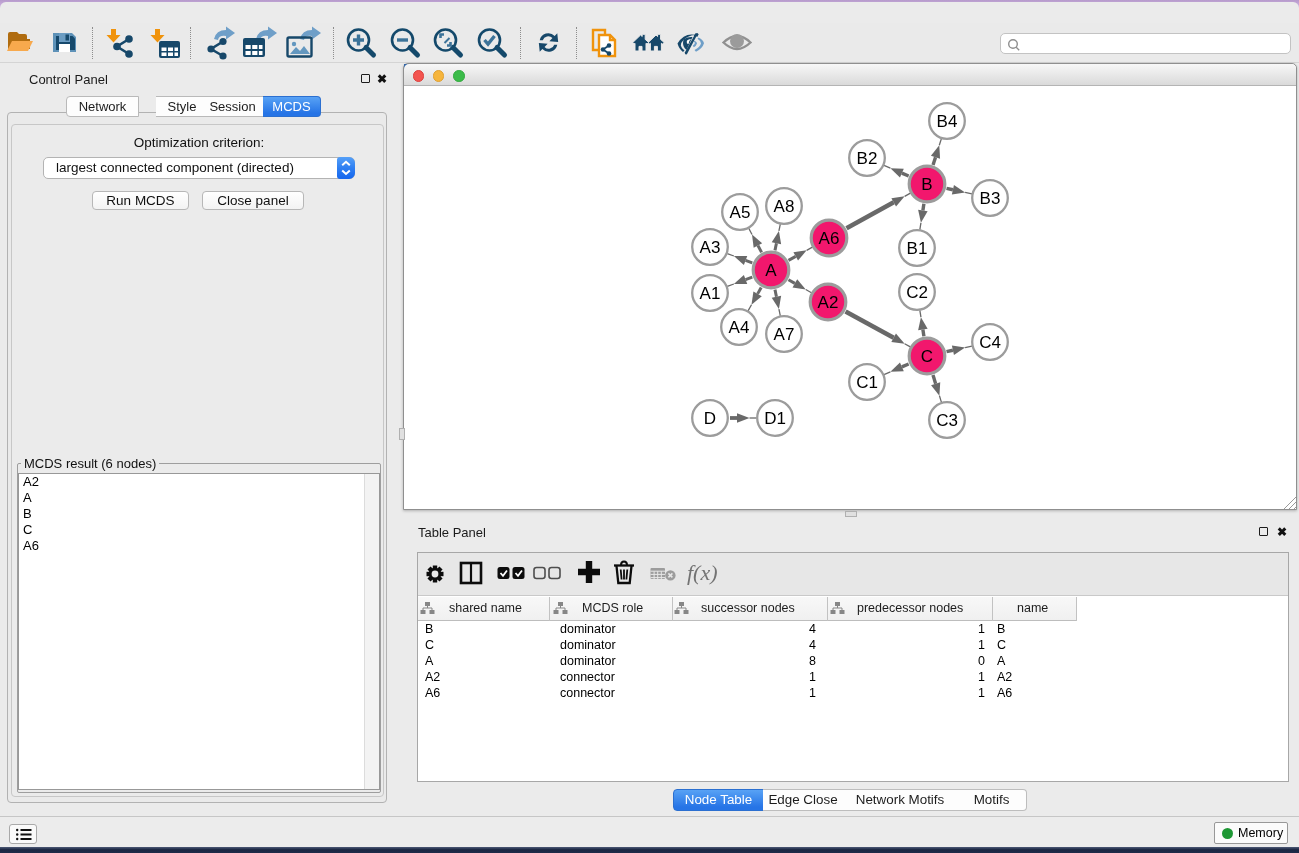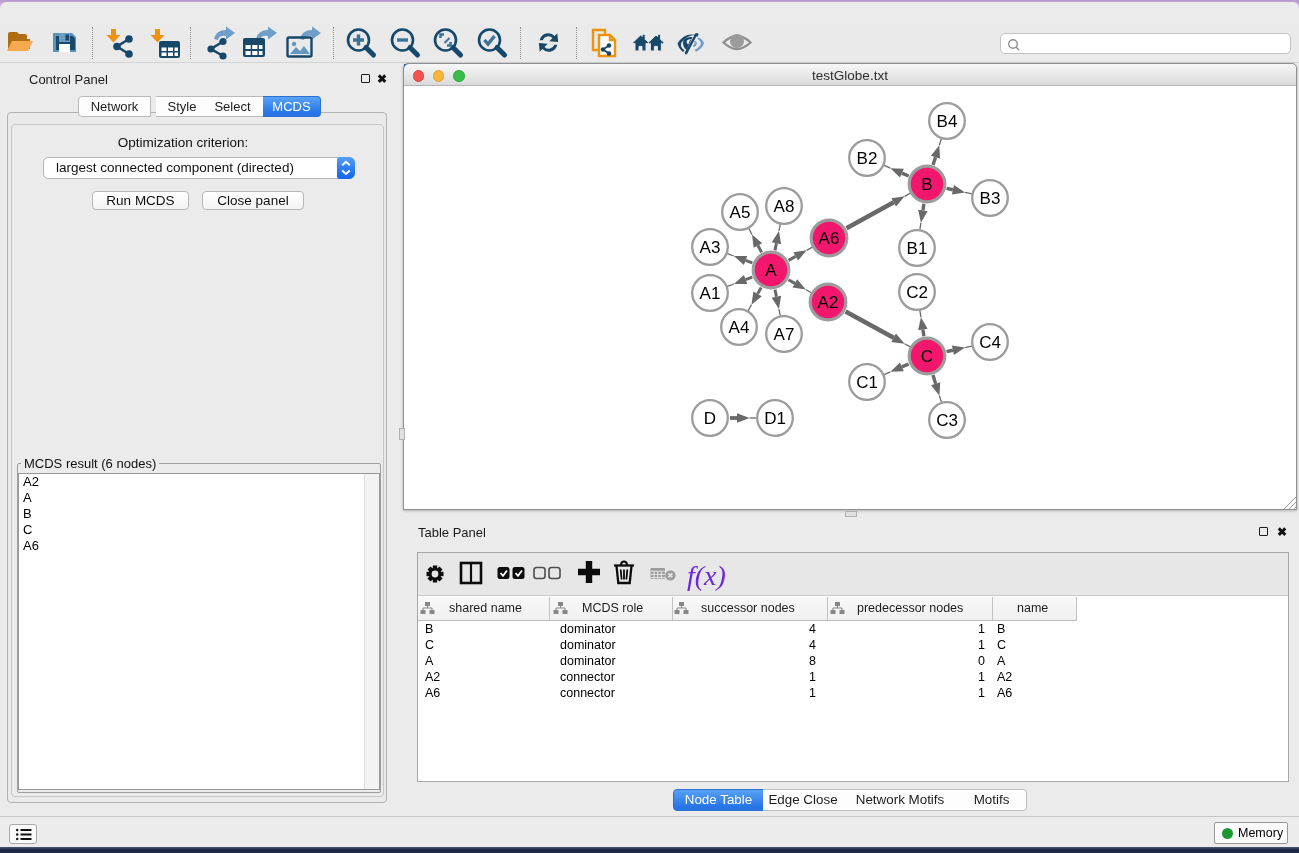--- a/index.html
+++ b/index.html
@@ -21,21 +21,21 @@
 .tsep { position:absolute; top:4px; height:32px; width:0; border-left:1.5px dotted #8d8d8d; }
 .ticon { position:absolute; top:3px; }
 #searchbox { left:1000px; top:31px; width:291px; height:21px; background:#fff; border:1px solid #c3c3c3; border-radius:5px; }
 
 .paneltitle { font-size:13px; color:#1b1b1b; }
 .wbtn-sq { position:absolute; width:9px; height:9px; border:1.5px solid #1c1c1c; border-radius:1px; }
 .wbtn-x { position:absolute; font-size:12px; font-weight:bold; color:#111; }
 .tab { position:absolute; z-index:6; top:96px; height:21px; background:#fdfdfd; border:1px solid #b9b9b9; font-size:13px; color:#1c1c1c; text-align:center; line-height:19px; }
 #cp-outer { left:7px; top:112px; width:380px; height:691px; border:1px solid #b2b2b2; border-radius:4px; background:#eaeaea; }
 #cp-inner { left:11px; top:124px; width:373px; height:673px; border:1px solid #c7c7c7; border-radius:4px; background:#ebebeb; }
-#optlabel { left:27px; top:135px; width:312px; text-align:center; font-size:13.5px; color:#101010; }
+#optlabel { left:43px; top:135px; width:312px; text-align:center; font-size:13.5px; color:#101010; }
 #dropdown { left:43px; top:157px; width:312px; height:22px; background:#fff; border:1px solid #b3b3b3; border-radius:5px; font-size:13.5px; color:#111; line-height:20px; padding-left:12px; }
 #dd-cap { left:337px; top:157px; width:18px; height:22px; border-radius:3px 6px 6px 3px; background:linear-gradient(#55a0f8,#2e7ff2 50%,#1566ee); }
 .btn { position:absolute; top:191px; height:19px; background:linear-gradient(#ffffff,#f3f3f3); border:1px solid #b7b7b7; border-radius:4px; font-size:13.5px; color:#101010; text-align:center; line-height:17px; }
 #groupbox { left:17px; top:463px; width:364px; height:330px; border:1px solid #9e9e9e; border-radius:2px; }
 #gb-legend { left:21px; top:456px; background:#ebebeb; padding:0 3px; font-size:13px; color:#111; }
 #gb-list { left:18px; top:473px; width:362px; height:317px; background:#fff; border:1px solid #989898; font-size:13px; color:#000; }
 #gb-list div { padding-left:4px; height:16px; line-height:16px; }
 #gb-scroll { left:364px; top:474px; width:15px; height:315px; background:#f3f3f3; border-left:1px solid #dcdcdc; }
 
 #netwin { left:403px; top:63px; width:894px; height:447px; border:1px solid #8f8f8f; border-radius:5px 5px 0 0; background:#fff; box-shadow:0 1px 3px rgba(0,0,0,.25); }
@@ -186,23 +186,23 @@
     </svg>
   </div>
 </div>
 <svg class="abs" style="left:337px; top:157px; z-index:9;" width="18" height="22" viewBox="0 0 18 22">
   <path d="M5.2 8.2 L9 4.8 12.8 8.2 M5.2 13.6 L9 17 12.8 13.6" stroke="#fff" stroke-width="2" fill="none"></path>
 </svg>
 
 <div class="abs paneltitle" style="left:13px; top:72px;margin-left:16px;">Control Panel</div>
 <div class="wbtn-sq" style="left:361px; top:74px;"></div>
 <div class="wbtn-x" style="left:377px; top:72px;">✖</div>
-<div class="tab" style="left:78px;  width:73px; border-radius:4px 0 0 4px;">Network</div>
+<div class="tab" style="left:66px;  width:73px; border-radius:4px 0 0 4px;">Network</div>
 <div class="tab" style="left:156px; width:53px; border-left:none;">Style</div>
-<div class="tab" style="left:202px; width:62px; border-left:none;">Select</div>
+<div class="tab" style="left:202px; width:62px; border-left:none;">Session</div>
 <div class="tab bluetab" style="left:263px; width:58px; border-radius:0 4px 4px 0; border-left:none;">MCDS</div>
 <div id="cp-outer" class="abs"></div>
 <div id="cp-inner" class="abs"></div>
 <div id="optlabel" class="abs">Optimization criterion:</div>
 <div id="dropdown" class="abs">largest connected component (directed)</div>
 <div id="dd-cap" class="abs"></div>
 <div class="btn" style="left:92px; width:97px;">Run MCDS</div>
 <div class="btn" style="left:202px; width:102px;">Close panel</div>
 <div id="groupbox" class="abs"></div>
 <div id="gb-legend" class="abs">MCDS result (6 nodes)</div>
@@ -217,21 +217,20 @@
 
 <div id="netwin" class="abs">
   <svg class="abs" style="left:0; top:0;" width="8" height="8" viewBox="0 0 8 8">
       <path d="M0 0 h7 L0 7 z" fill="#3465a4"></path>
       <path d="M2.5 2.5 L7 7 7 2.5 z" fill="#f5f5f5"></path>
     </svg>
   <div id="nettitle" class="abs">
     <div class="light t1"></div>
       <div class="light t2"></div>
       <div class="light t3"></div>
-    <div class="tt">testGlobe.txt</div>
   </div>
   <div id="graph" class="abs" style="left:0; top:22px;"><svg width="892" height="424" viewBox="0 0 892 424" id="gsvg">
         <line x1="348.28605427212415" y1="191.0560778973958" x2="341.5564968829641" y2="193.59345199494797" stroke="#696969" stroke-width="3"></line>
         <line x1="329.8602808030417" y1="198.00350068082034" x2="323.3103997982852" y2="200.47312794490887" stroke="#696969" stroke-width="1.3"></line>
         <path d="M329.8602808030417 198.00350068082034 L339.8630381875891 189.10210502025777 L343.2499555783391 198.08479896963817 Z" fill="#696969"></path>
         <line x1="384.4396757077096" y1="193.79069513415277" x2="390.8646161553517" y2="197.3976792451097" stroke="#696969" stroke-width="3"></line>
         <line x1="401.76441347267024" y1="203.5168637039552" x2="407.8682999703686" y2="206.94360700090868" stroke="#696969" stroke-width="1.3"></line>
         <path d="M401.76441347267024 203.5168637039552 L388.51484932315503 201.58320141496003 L393.2143829875484 193.2121570752594 Z" fill="#696969"></path>
         <line x1="348.28605427212415" y1="176.9439221026042" x2="341.5564968829641" y2="174.40654800505203" stroke="#696969" stroke-width="3"></line>
         <line x1="329.8602808030417" y1="169.99649931917966" x2="323.3103997982852" y2="167.52687205509113" stroke="#696969" stroke-width="1.3"></line>
@@ -373,21 +372,21 @@
     <path d="M9.7 11.5 l0.9 10 M13 11.5 v10 M16.3 11.5 l-0.9 10" stroke="#0c0c0c" stroke-width="1.8" fill="none"></path>
   </svg>
   <svg style="position:absolute; left:232px; top:13px;" width="26" height="15" viewBox="0 0 26 15">
     <rect x="0.5" y="2" width="14.5" height="11" rx="1" fill="#9c9c9c"></rect>
     <g stroke="#e7e7e7" stroke-width="1">
         <path d="M0.5 5.2 h14.5 M0.5 8.4 h14.5 M0.5 11.6 h14.5 M4.1 5.2 v7.8 M7.7 5.2 v7.8 M11.3 5.2 v7.8"></path>
       </g>
     <circle cx="20.4" cy="9.4" r="5.2" fill="#9c9c9c"></circle>
     <path d="M18.4 7.4 l4 4 M22.4 7.4 l-4 4" stroke="#e7e7e7" stroke-width="1.5"></path>
   </svg>
-  <div style="position:absolute; left:269px; top:7px; font-family:'Liberation Serif',serif; font-style:italic; font-size:28px; color:#6d28d9;">f(x)</div>
+  <div style="position:absolute; left:269px; top:7px; font-family:'Liberation Serif',serif; font-style:italic; font-size:22px; color:#737373;">f(x)</div>
 </div>
 <div id="tp-header" class="abs"></div>
 <div class="hsep" style="left:549px;"></div>
 <div class="hsep" style="left:672px;"></div>
 <div class="hsep" style="left:827px;"></div>
 <div class="hsep" style="left:992px;"></div>
 <div class="hsep" style="left:1076px;"></div>
 <svg class="abs" style="left:420px; top:601px;" width="15" height="14" viewBox="0 0 15 14">
     <g fill="#878787">
       <rect x="5" y="1" width="5" height="4"></rect>

